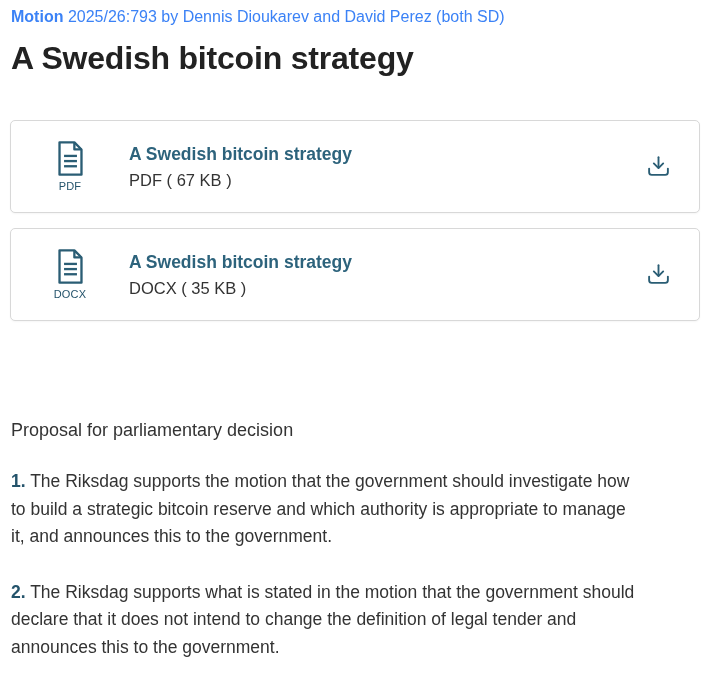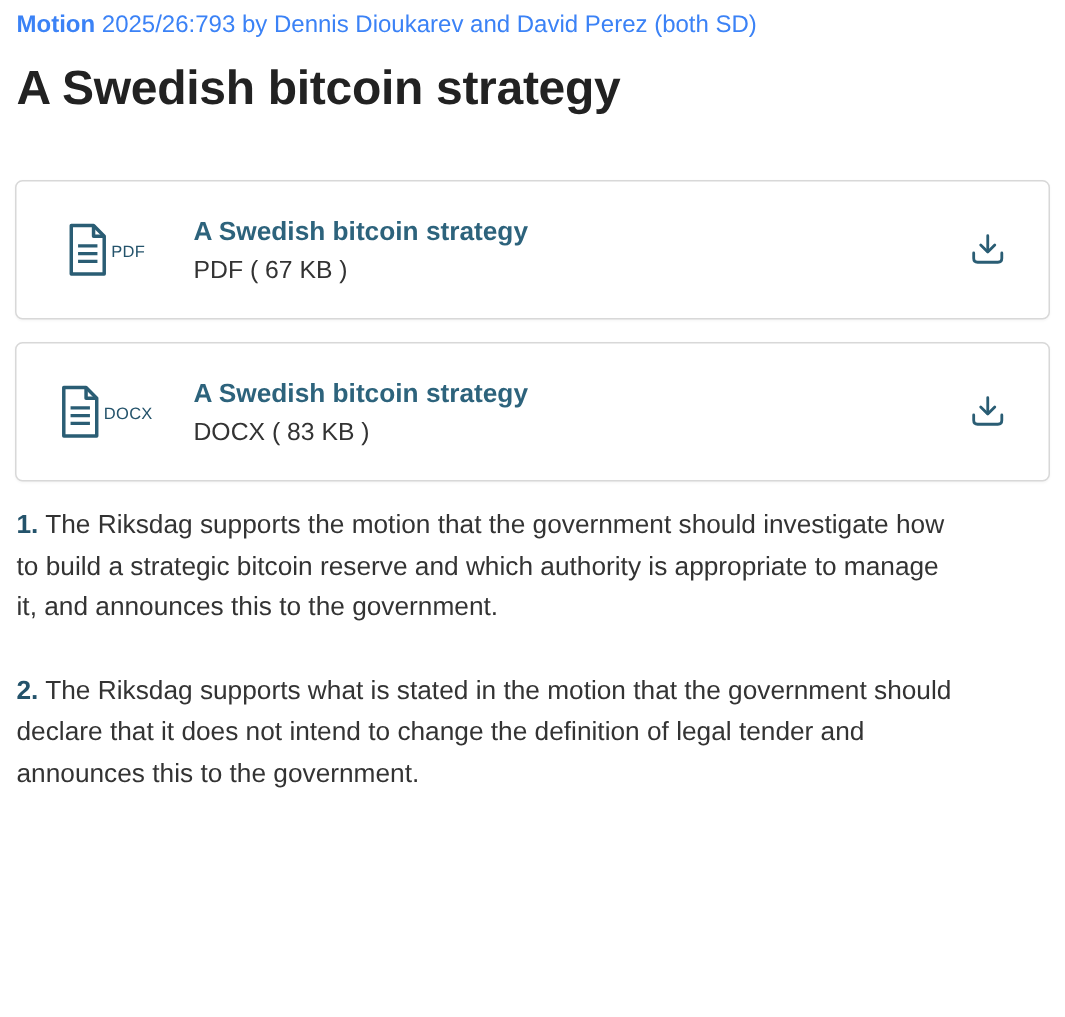--- a/index.html
+++ b/index.html
@@ -39,21 +39,21 @@
     border: 1px solid #d8d8d8;
     border-radius: 5px;
     background: #ffffff;
     box-shadow: 0 1px 2px rgba(0,0,0,0.04);
     margin-bottom: 15px;
   }
   .card-icon-col {
     width: 118px;
     flex: 0 0 118px;
     display: flex;
-    flex-direction: row;
+    flex-direction: column;
     align-items: center;
     justify-content: center;
   }
   .file-format-label {
     margin-top: 3px;
     font-size: 11px;
     line-height: 13px;
     color: #24536b;
     letter-spacing: 0.2px;
   }
@@ -161,36 +161,37 @@
         <path d="M15 1.5 V7 H20.5" stroke="#2a5d74" stroke-width="1.8" stroke-linejoin="round"></path>
         <line x1="7" y1="12" x2="17" y2="12" stroke="#2a5d74" stroke-width="1.8"></line>
         <line x1="7" y1="16" x2="17" y2="16" stroke="#2a5d74" stroke-width="1.8"></line>
         <line x1="7" y1="20" x2="17" y2="20" stroke="#2a5d74" stroke-width="1.8"></line>
       </svg>
     </span>
     <span class="file-format-label">DOCX</span>
   </div>
   <div class="card-text-col">
     <a class="card-title">A Swedish bitcoin strategy</a>
-    <div class="card-details">DOCX ( 83 KB )</div>
+    <div class="card-details">DOCX ( 35 KB )</div>
   </div>
   <div class="card-download-col">
     <button class="download-btn">
       <span>
         <svg width="25" height="23" viewBox="0 0 24 22" fill="none">
           <path d="M12 2 V12" stroke="#2a5d74" stroke-width="1.8" stroke-linecap="round"></path>
           <path d="M7.5 8 L12 12.5 L16.5 8" stroke="#2a5d74" stroke-width="1.8" stroke-linecap="round" stroke-linejoin="round"></path>
           <path d="M3 13 V16.5 Q3 19 5.5 19 H18.5 Q21 19 21 16.5 V13" stroke="#2a5d74" stroke-width="1.8" stroke-linecap="round"></path>
         </svg>
       </span>
     </button>
   </div>
 </div>
 
 <div class="content">
+  <p class="proposal-heading">Proposal for parliamentary decision</p>
 
   <p class="clause"><span class="clause-number">1.</span> <span class="clause-text">The Riksdag supports the motion that the government should investigate how
 to build a strategic bitcoin reserve and which authority is appropriate to manage
 it, and announces this to the government.</span></p>
 
   <p class="clause"><span class="clause-number">2.</span> <span class="clause-text">The Riksdag supports what is stated in the motion that the government should
 declare that it does not intend to change the definition of legal tender and
 announces this to the government.</span></p>
 </div>
 

